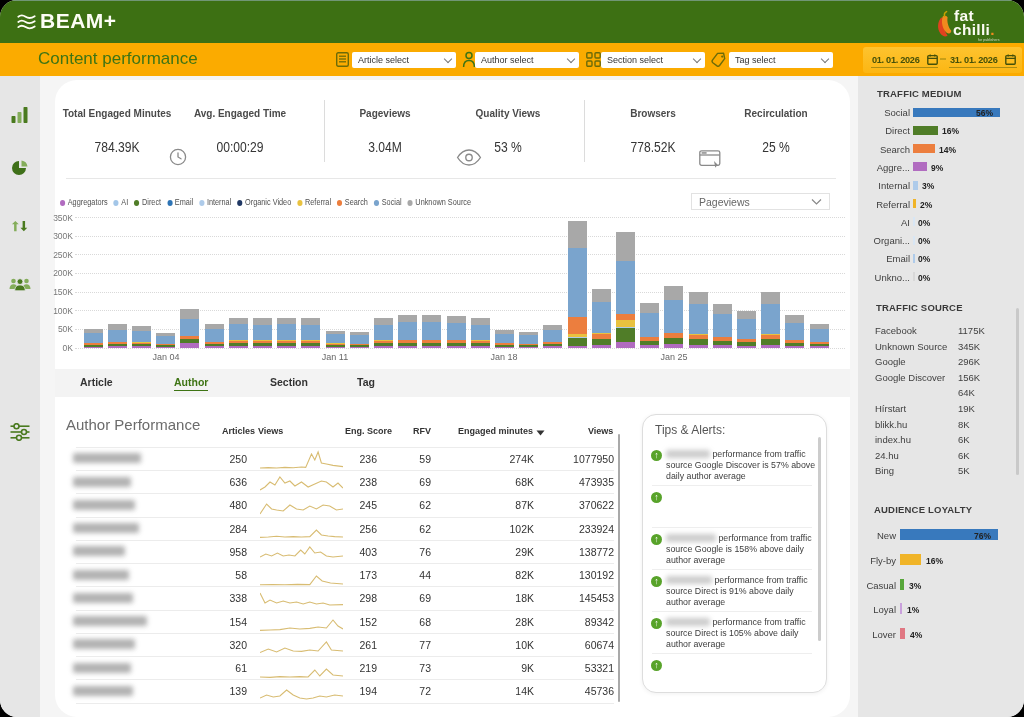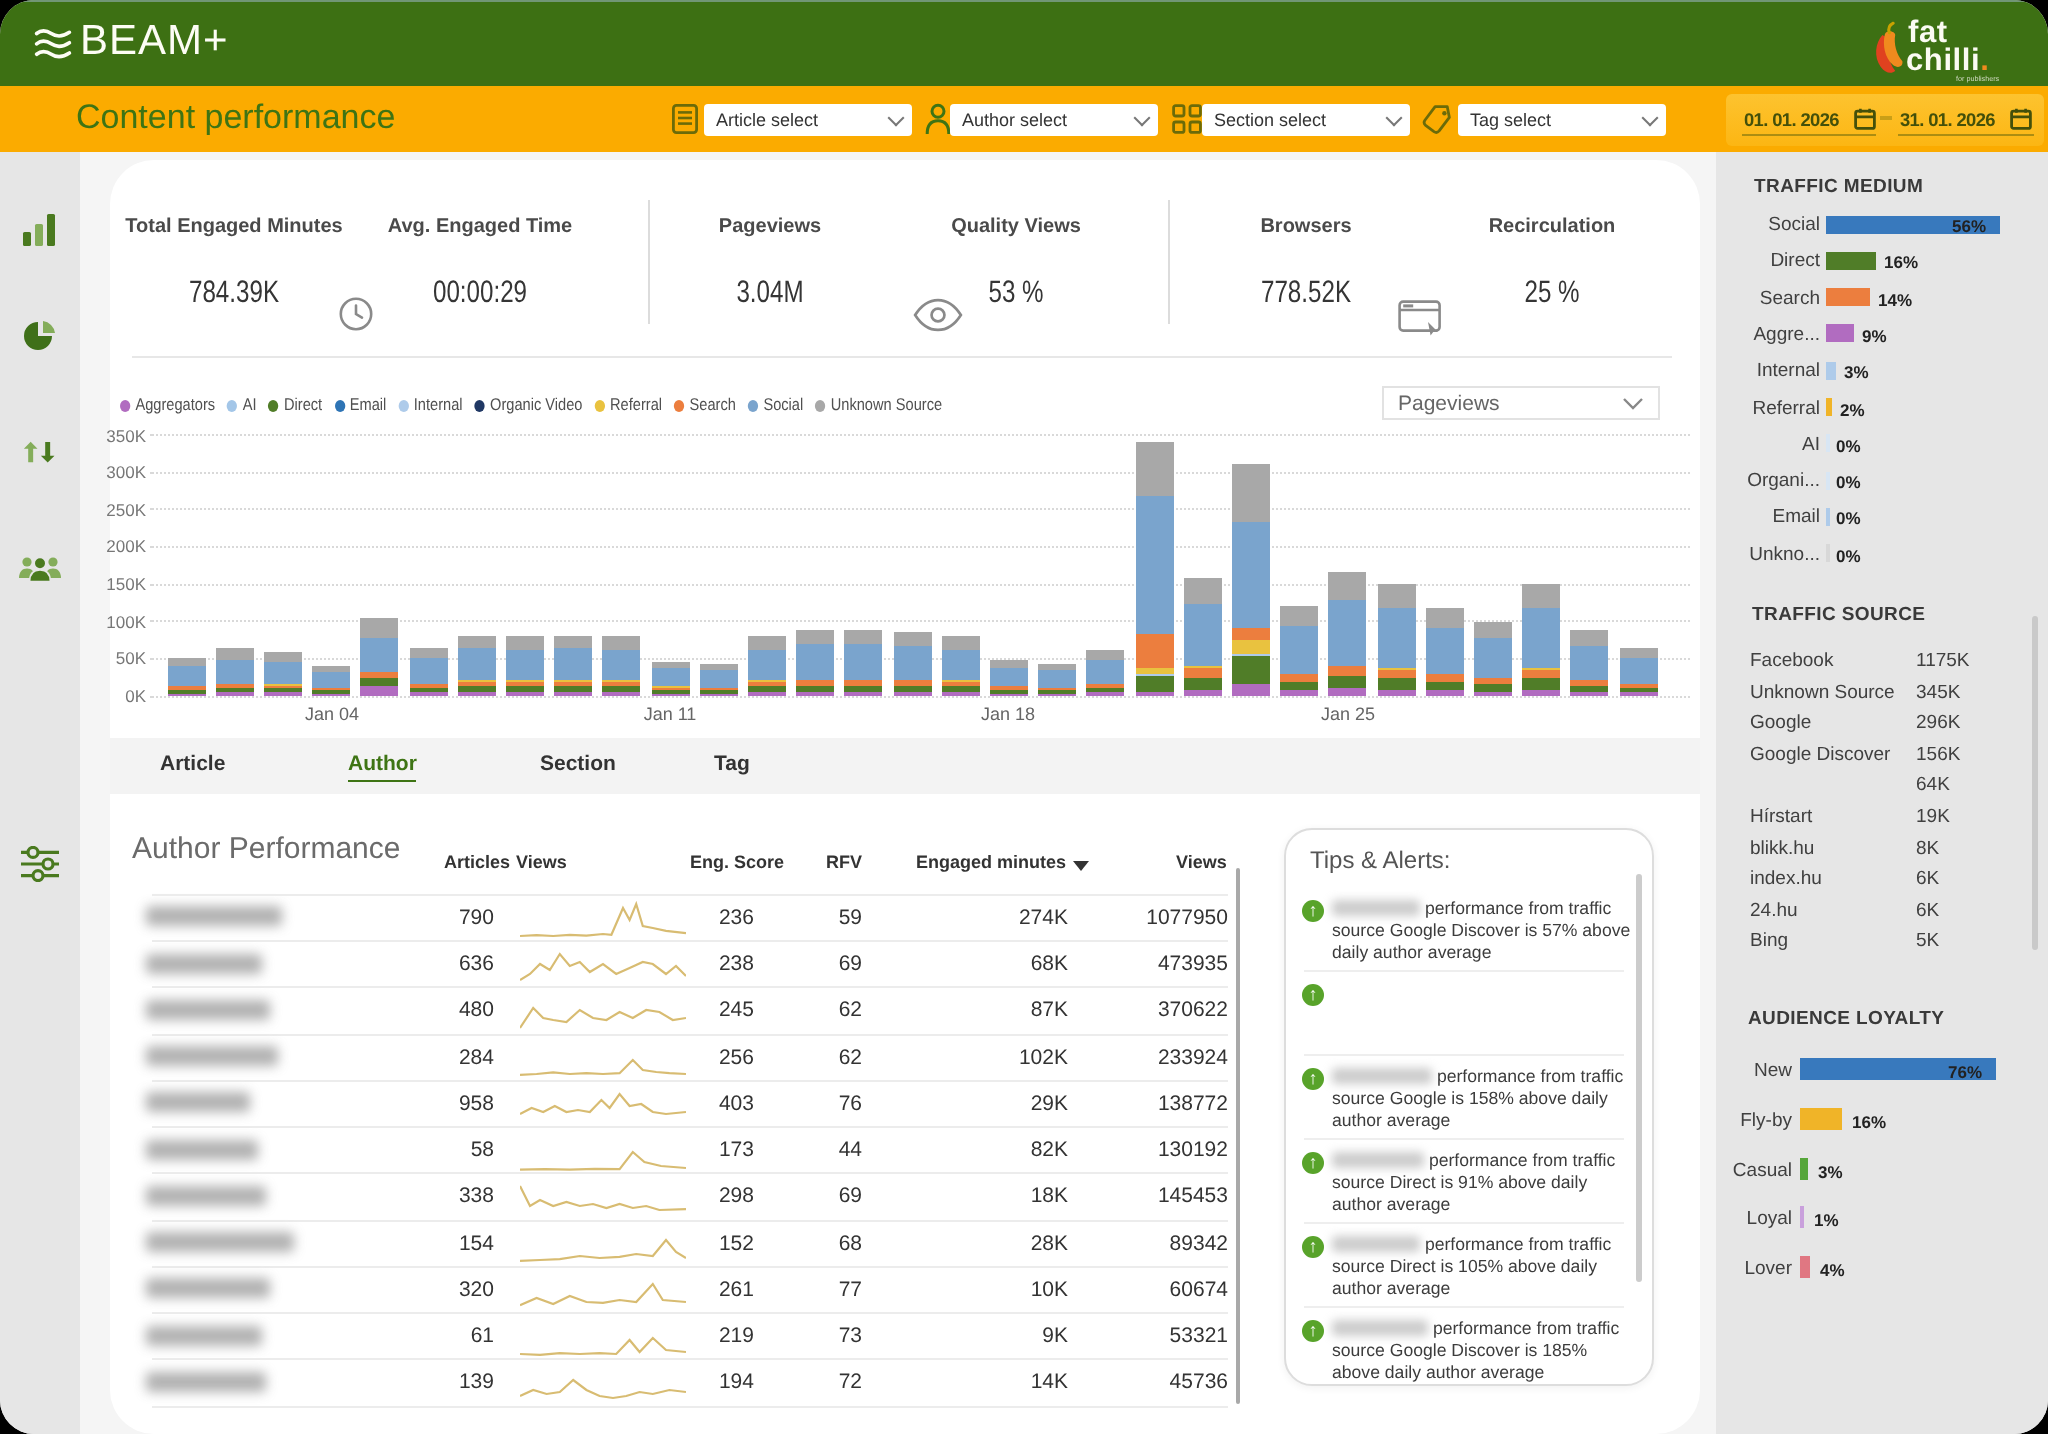--- a/index.html
+++ b/index.html
@@ -1,21 +1,21 @@
 <!DOCTYPE html>
 <html><head><meta charset="utf-8">
 <style>
 *{margin:0;padding:0;box-sizing:border-box}
 html,body{width:1024px;height:717px;background:#000;font-family:"Liberation Sans",sans-serif;overflow:hidden}
 .page{position:absolute;top:0;left:0;width:1024px;height:717px;background:#f5f5f5;border-radius:17px;overflow:hidden}
 .abs{position:absolute}
 
 .hdr{position:absolute;top:0;left:0;width:1024px;height:43px;background:#3d7013}
 .topline{position:absolute;top:0;left:0;width:1024px;height:1px;background:#9db6c6;opacity:.55}
-.beam{position:absolute;left:40px;top:9px;color:#fdfdf5;font-size:21px;font-weight:normal;letter-spacing:0.5px}
+.beam{position:absolute;left:40px;top:9px;color:#fdfdf5;font-size:21px;font-weight:bold;letter-spacing:0.5px}
 .wave{position:absolute;left:16px;top:12px}
 
 .ybar{position:absolute;top:43px;left:0;width:1024px;height:33px;background:#fbab00}
 .ytitle{position:absolute;left:38px;top:49px;font-size:17px;color:#3e7414;font-weight:500}
 .fsel{position:absolute;top:52px;height:16px;background:#fff;border-radius:2px;font-size:9px;color:#333;line-height:16px;padding-left:6px}
 .fsel .chev{position:absolute;right:5px;top:5px;width:6px;height:6px;border-right:1px solid #777;border-bottom:1px solid #777;transform:rotate(45deg);margin-top:-1px}
 .datebox{position:absolute;left:863px;top:46.5px;width:159px;height:26px;background:linear-gradient(#fdc32f,#fcb613);border-radius:3px}
 .dt{position:absolute;top:55px;font-size:9.2px;font-weight:bold;color:#44500a;letter-spacing:-0.3px}
 .dtline{position:absolute;top:66.5px;height:1px;background:#8a7a10;opacity:.7}
 
@@ -491,21 +491,21 @@
 <div class="th" style="left:222px">Articles</div>
 <div class="th" style="left:258px">Views</div>
 <div class="th" style="left:345px">Eng. Score</div>
 <div class="th" style="left:413px">RFV</div>
 <div class="th" style="left:458px">Engaged minutes</div>
 <svg class="abs" style="left:536px;top:430px" width="9" height="6" viewBox="0 0 9 6">
       <path d="M0.5 0.5 L8.5 0.5 L4.5 5.5 Z" fill="#333"></path>
     </svg>
 <div class="th" style="left:588px">Views</div>
 <div class="blurname" style="left:73px;top:453.4px;width:68px"></div>
-<div class="num" style="left:177px;top:452.9px">790</div>
+<div class="num" style="left:177px;top:452.9px">250</div>
 <div class="spark" style="top:447.3px"><svg width="83" height="24" viewBox="0 0 83 24">
         <polyline points="0.0,21.0 8.3,20.6 16.6,21.0 24.9,20.4 33.2,20.8 41.5,20.0 45.7,20.4 51.5,7.0 54.8,13.0 58.1,5.0 61.4,16.0 66.4,17.0 73.0,18.4 83.0,19.6" fill="none" stroke="#d8bc72" stroke-width="1.1"></polyline>
       </svg></div>
 <div class="num" style="left:307px;top:452.9px">236</div>
 <div class="num" style="left:361px;top:452.9px">59</div>
 <div class="num" style="left:464px;top:452.9px">274K</div>
 <div class="num" style="left:544px;top:452.9px">1077950</div>
 <div class="rowline" style="top:470.1px"></div>
 <div class="blurname" style="left:73px;top:476.7px;width:58px"></div>
 <div class="num" style="left:177px;top:476.2px">636</div>
@@ -615,21 +615,20 @@
 <div class="tipico abs" style="top:450px">↑</div>
 <div class="tipitem" style="top:449px"><span class="tipblur" style="width:44px"></span> performance from traffic source Google Discover is 57% above daily author average</div>
 <div class="tipico abs" style="top:492px">↑</div>
 <div class="tipico abs" style="top:534px">↑</div>
 <div class="tipitem" style="top:533px"><span class="tipblur" style="width:50px"></span> performance from traffic source Google is 158% above daily author average</div>
 <div class="tipico abs" style="top:576px">↑</div>
 <div class="tipitem" style="top:575px"><span class="tipblur" style="width:46px"></span> performance from traffic source Direct is 91% above daily author average</div>
 <div class="tipico abs" style="top:618px">↑</div>
 <div class="tipitem" style="top:617px"><span class="tipblur" style="width:44px"></span> performance from traffic source Direct is 105% above daily author average</div>
 <div class="tipico abs" style="top:660px">↑</div>
-<div class="tipitem" style="top:659px"><span class="tipblur" style="width:48px"></span> performance from traffic source Google Discover is 185% above daily author average</div>
 <div class="tipline" style="top:485px"></div>
 <div class="tipline" style="top:527px"></div>
 <div class="tipline" style="top:569px"></div>
 <div class="tipline" style="top:611px"></div>
 <div class="tipline" style="top:653px"></div>
 <div class="tipscroll"></div>
 
 <div class="rpanel"></div>
 <div class="rtitle" style="left:877px;top:88px">TRAFFIC MEDIUM</div>
 <div class="rlabel" style="left:840px;top:107px;width:70px">Social</div>

